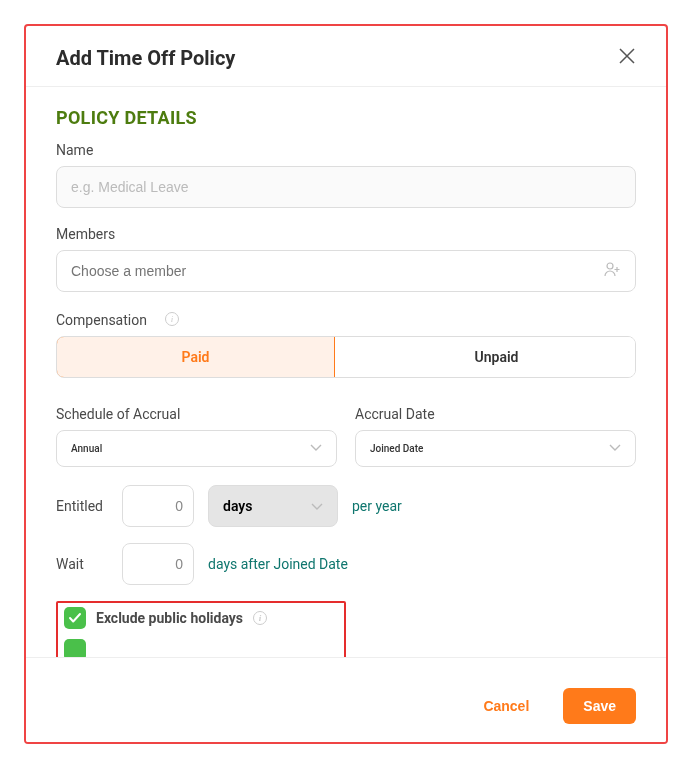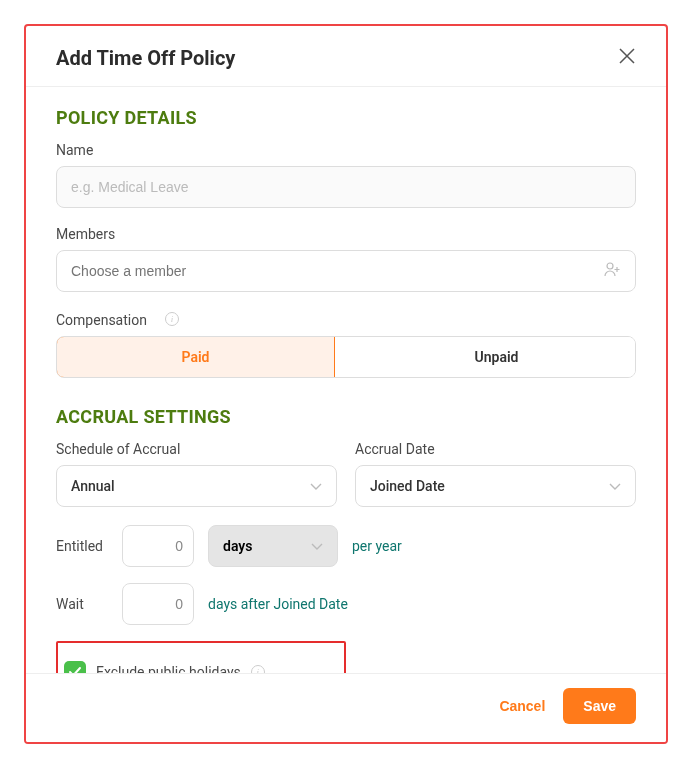--- a/index.html
+++ b/index.html
@@ -141,21 +141,21 @@
       display: flex;
       gap: 18px;
       margin-bottom: 18px;
     }
     .col { flex: 1; }
     .select {
       width: 100%;
       padding: 12px 14px;
       border: 1px solid #ddd;
       border-radius: 8px;
-      font-size: 14px;
+      font-size: 10px;
       background: #fff;
       color: #333;
       display: flex;
       justify-content: space-between;
       align-items: center;
       cursor: pointer;
       font-weight: 500;
     }
     .chevron {
       color: #bbb;
@@ -193,23 +193,24 @@
       align-items: center;
       cursor: pointer;
     }
     .trailing-text {
       font-size: 14px;
       color: #0f766e;
     }
     .highlight-box {
       border: 2px solid #e52d2d;
       border-radius: 2px;
-      padding: 18px 10px 6px 6px;
+      padding: 4px 10px 6px 6px;
       margin-bottom: 18px;
       width: 290px;
+      font-weight: bold;
     }
     .check-row {
       display: flex;
       align-items: center;
       gap: 10px;
       margin-bottom: 10px;
     }
     .check-row:last-child { margin-bottom: 4px; }
     .checkbox {
       width: 22px;
@@ -224,22 +225,22 @@
     }
     .checkbox svg { stroke: #fff; }
     .check-label {
       font-size: 14px;
       color: #4a4a4a;
     }
     .modal-footer {
       display: flex;
       justify-content: flex-end;
       align-items: center;
-      gap: 18px;
-      padding: 14px 30px 18px;
+      gap: 34px;
+      padding: 30px 30px 18px;
       border-top: 1px solid #eee;
       background: #fff;
     }
     .btn-cancel {
       border: none;
       background: none;
       color: #ff7a1a;
       font-size: 14px;
       font-weight: 600;
       cursor: pointer;
@@ -289,21 +290,20 @@
 
     <div class="inline-label">
       <span>Compensation</span>
       <span class="info-icon">i</span>
     </div>
     <div class="segmented">
       <div class="segmented-opt active">Paid</div>
       <div class="segmented-opt">Unpaid</div>
     </div>
 
-    <div class="section-title">ACCRUAL SETTINGS</div>
 
     <div class="row">
       <div class="col">
         <label class="field-label">Schedule of Accrual</label>
         <div class="select">
           <span>Annual</span>
           <span class="chevron"><svg width="12" height="8" viewBox="0 0 12 8">
                 <path d="M1 1l5 5 5-5" stroke="#bbb" stroke-width="1.4" fill="none"></path>
               </svg></span>
         </div>

